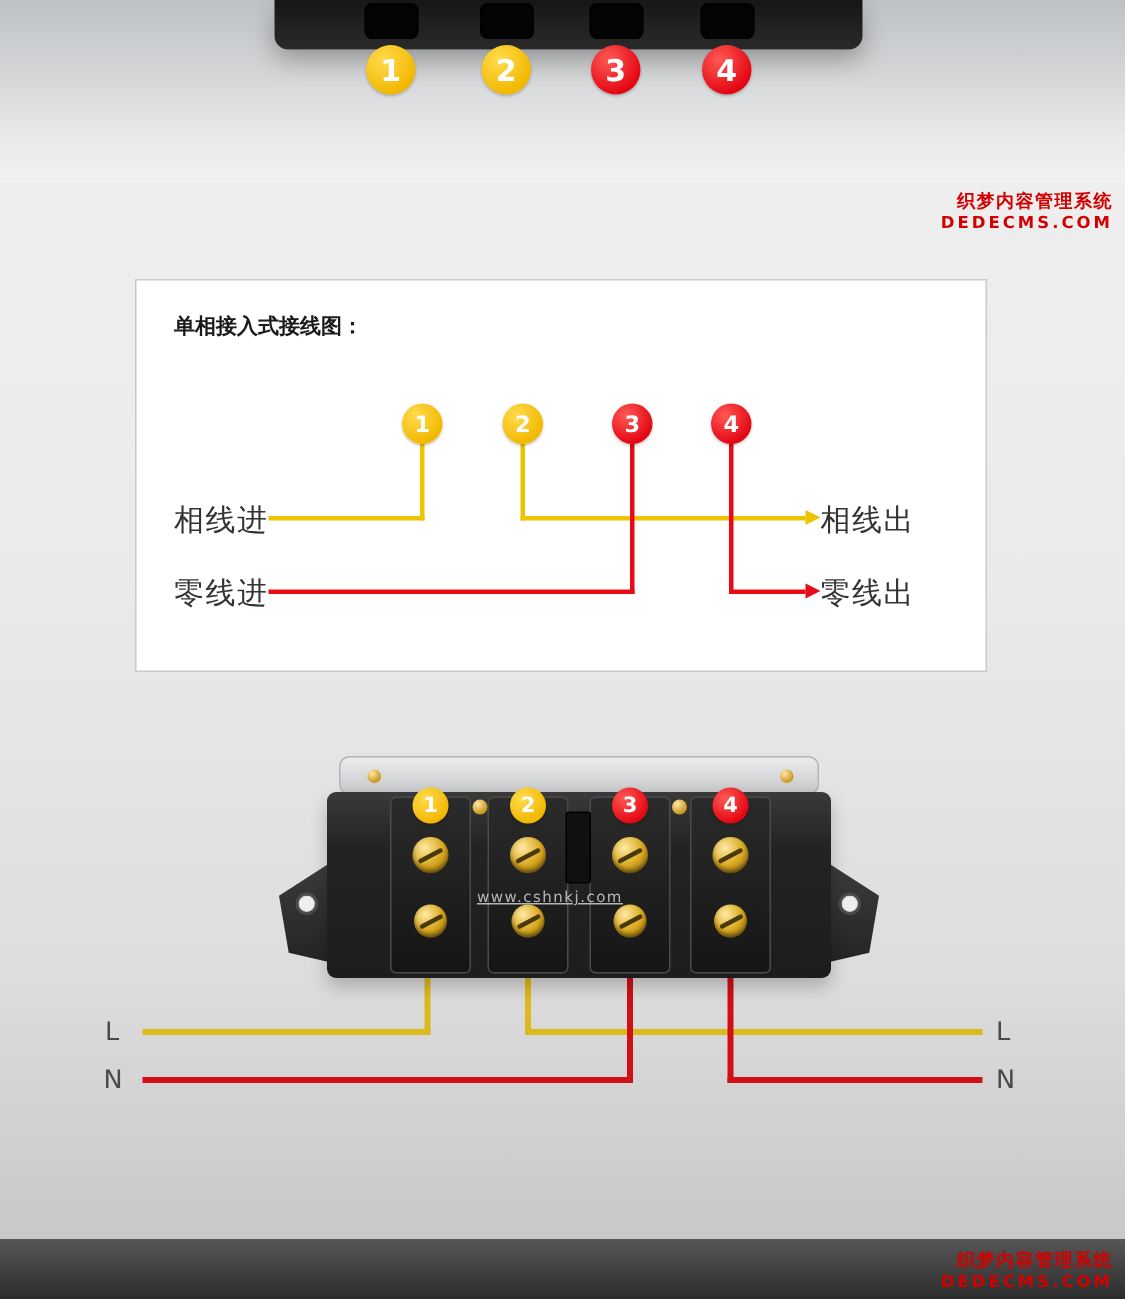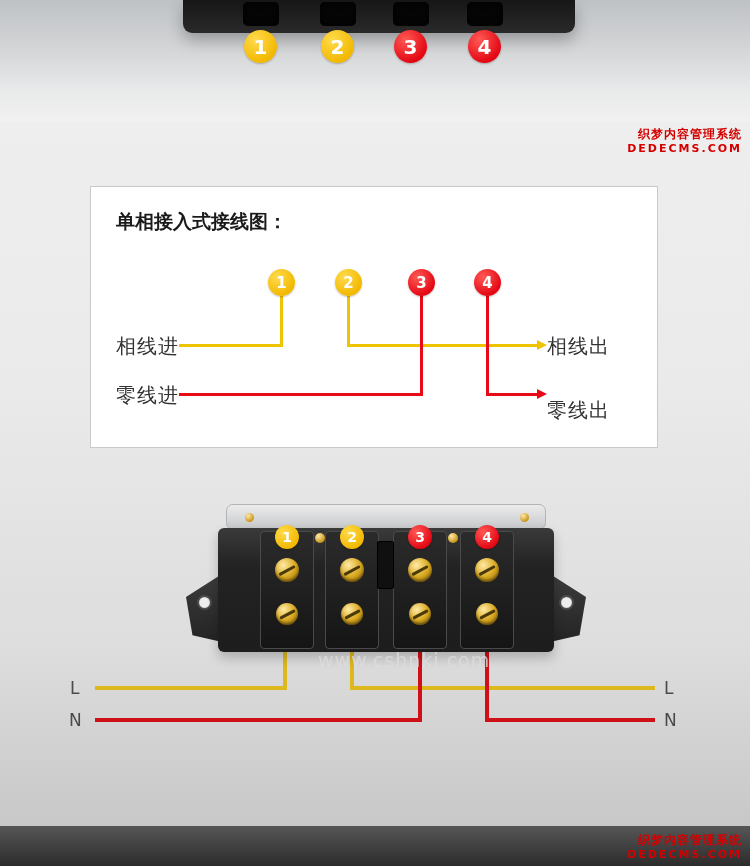--- a/index.html
+++ b/index.html
@@ -27,21 +27,21 @@
   .badge-sm { width:24px; height:24px; font-size:14px; }
 
   
   .cms-mark { position:absolute; text-align:right; color:#d40000; font-weight:bold; line-height:1.25; z-index:9; }
   .cms-mark .l1 { font-size:12px; letter-spacing:1px; }
   .cms-mark .l2 { font-size:11px; letter-spacing:2px; }
 
   
   .diagram { position:absolute; left:90px; top:186px; width:568px; height:262px;
              background:#ffffff; border:1px solid #c9c9c9; }
-  .diagram-title { position:absolute; left:25px; top:22px; font-size:19px; font-weight:bold; color:#1a1a1a; }
+  .diagram-title { position:absolute; left:25px; top:22px; font-size:14px; font-weight:bold; color:#1a1a1a; }
   .dg-label { position:absolute; font-size:20px; color:#333; letter-spacing:1px; }
   .line { position:absolute; }
   .line-y { background:#eec300; }
   .line-r { background:#e80a17; }
   .arrow { position:absolute; width:0; height:0; border-top:5px solid transparent; border-bottom:5px solid transparent; }
   .arrow-y { border-left:10px solid #eec300; }
   .arrow-r { border-left:10px solid #e80a17; }
 
   
   .plate { position:absolute; left:226px; top:504px; width:320px; height:26px; border-radius:7px;
@@ -67,22 +67,22 @@
   .screw-lg { width:24px; height:24px; }
   .screw-md { width:22px; height:22px; }
   .mini-screw { position:absolute; width:10px; height:10px; border-radius:50%; z-index:5;
                 background:radial-gradient(circle at 35% 30%, #ffe9a8, #c9961b 70%); }
   .component { position:absolute; left:377px; top:541px; width:17px; height:48px; z-index:5;
                background:#101010; border:1px solid #000; border-radius:2px; }
 
   
   .wm-row1 { position:absolute; left:238px; top:588px; display:flex; align-items:center; gap:10px;
              z-index:7; color:rgba(228,228,228,.85); font-size:30px; letter-spacing:3px; font-weight:bold; }
-  .wm-row2 { position:absolute; left:318px; top:649px; z-index:7; color:rgba(220,220,220,.8);
-             font-size:19px; letter-spacing:1px; }
+  .wm-row2 { position:absolute; left:318px; top:593px; z-index:7; color:rgba(220,220,220,.8);
+             font-size:10px; letter-spacing:1px;text-decoration:underline; }
 
   
   .wire { position:absolute; z-index:1; }
   .wire-y { background:#ddb91e; }
   .wire-r { background:#cf1016; }
   .ln-label { position:absolute; font-size:17px; color:#4a4a4a; z-index:2; }
 
   
   .footer { position:absolute; left:0; top:826px; width:750px; height:40px;
             background:linear-gradient(180deg,#565656,#2c2c2c); }
@@ -114,21 +114,21 @@
     <div class="diagram-title">单相接入式接线图：</div>
 
     <span class="badge badge-md badge-yellow" style="left:177px;top:82px">1</span>
     <span class="badge badge-md badge-yellow" style="left:244px;top:82px">2</span>
     <span class="badge badge-md badge-red" style="left:317px;top:82px">3</span>
     <span class="badge badge-md badge-red" style="left:383px;top:82px">4</span>
 
     <span class="dg-label" style="left:25px;top:146px">相线进</span>
     <span class="dg-label" style="left:25px;top:195px">零线进</span>
     <span class="dg-label" style="left:456px;top:146px">相线出</span>
-    <span class="dg-label" style="left:456px;top:210px">零线出</span>
+    <span class="dg-label" style="left:456px;top:195px">零线出</span>
 
     <span class="line line-y" style="left:88px;top:157px;width:104px;height:3px"></span>
     <span class="line line-y" style="left:189px;top:109px;width:3px;height:51px"></span>
     <span class="line line-y" style="left:256px;top:109px;width:3px;height:51px"></span>
     <span class="line line-y" style="left:256px;top:157px;width:190px;height:3px"></span>
     <span class="arrow arrow-y" style="left:446px;top:153px"></span>
 
     <span class="line line-r" style="left:88px;top:206px;width:244px;height:3px"></span>
     <span class="line line-r" style="left:329px;top:109px;width:3px;height:100px"></span>
     <span class="line line-r" style="left:395px;top:109px;width:3px;height:100px"></span>

